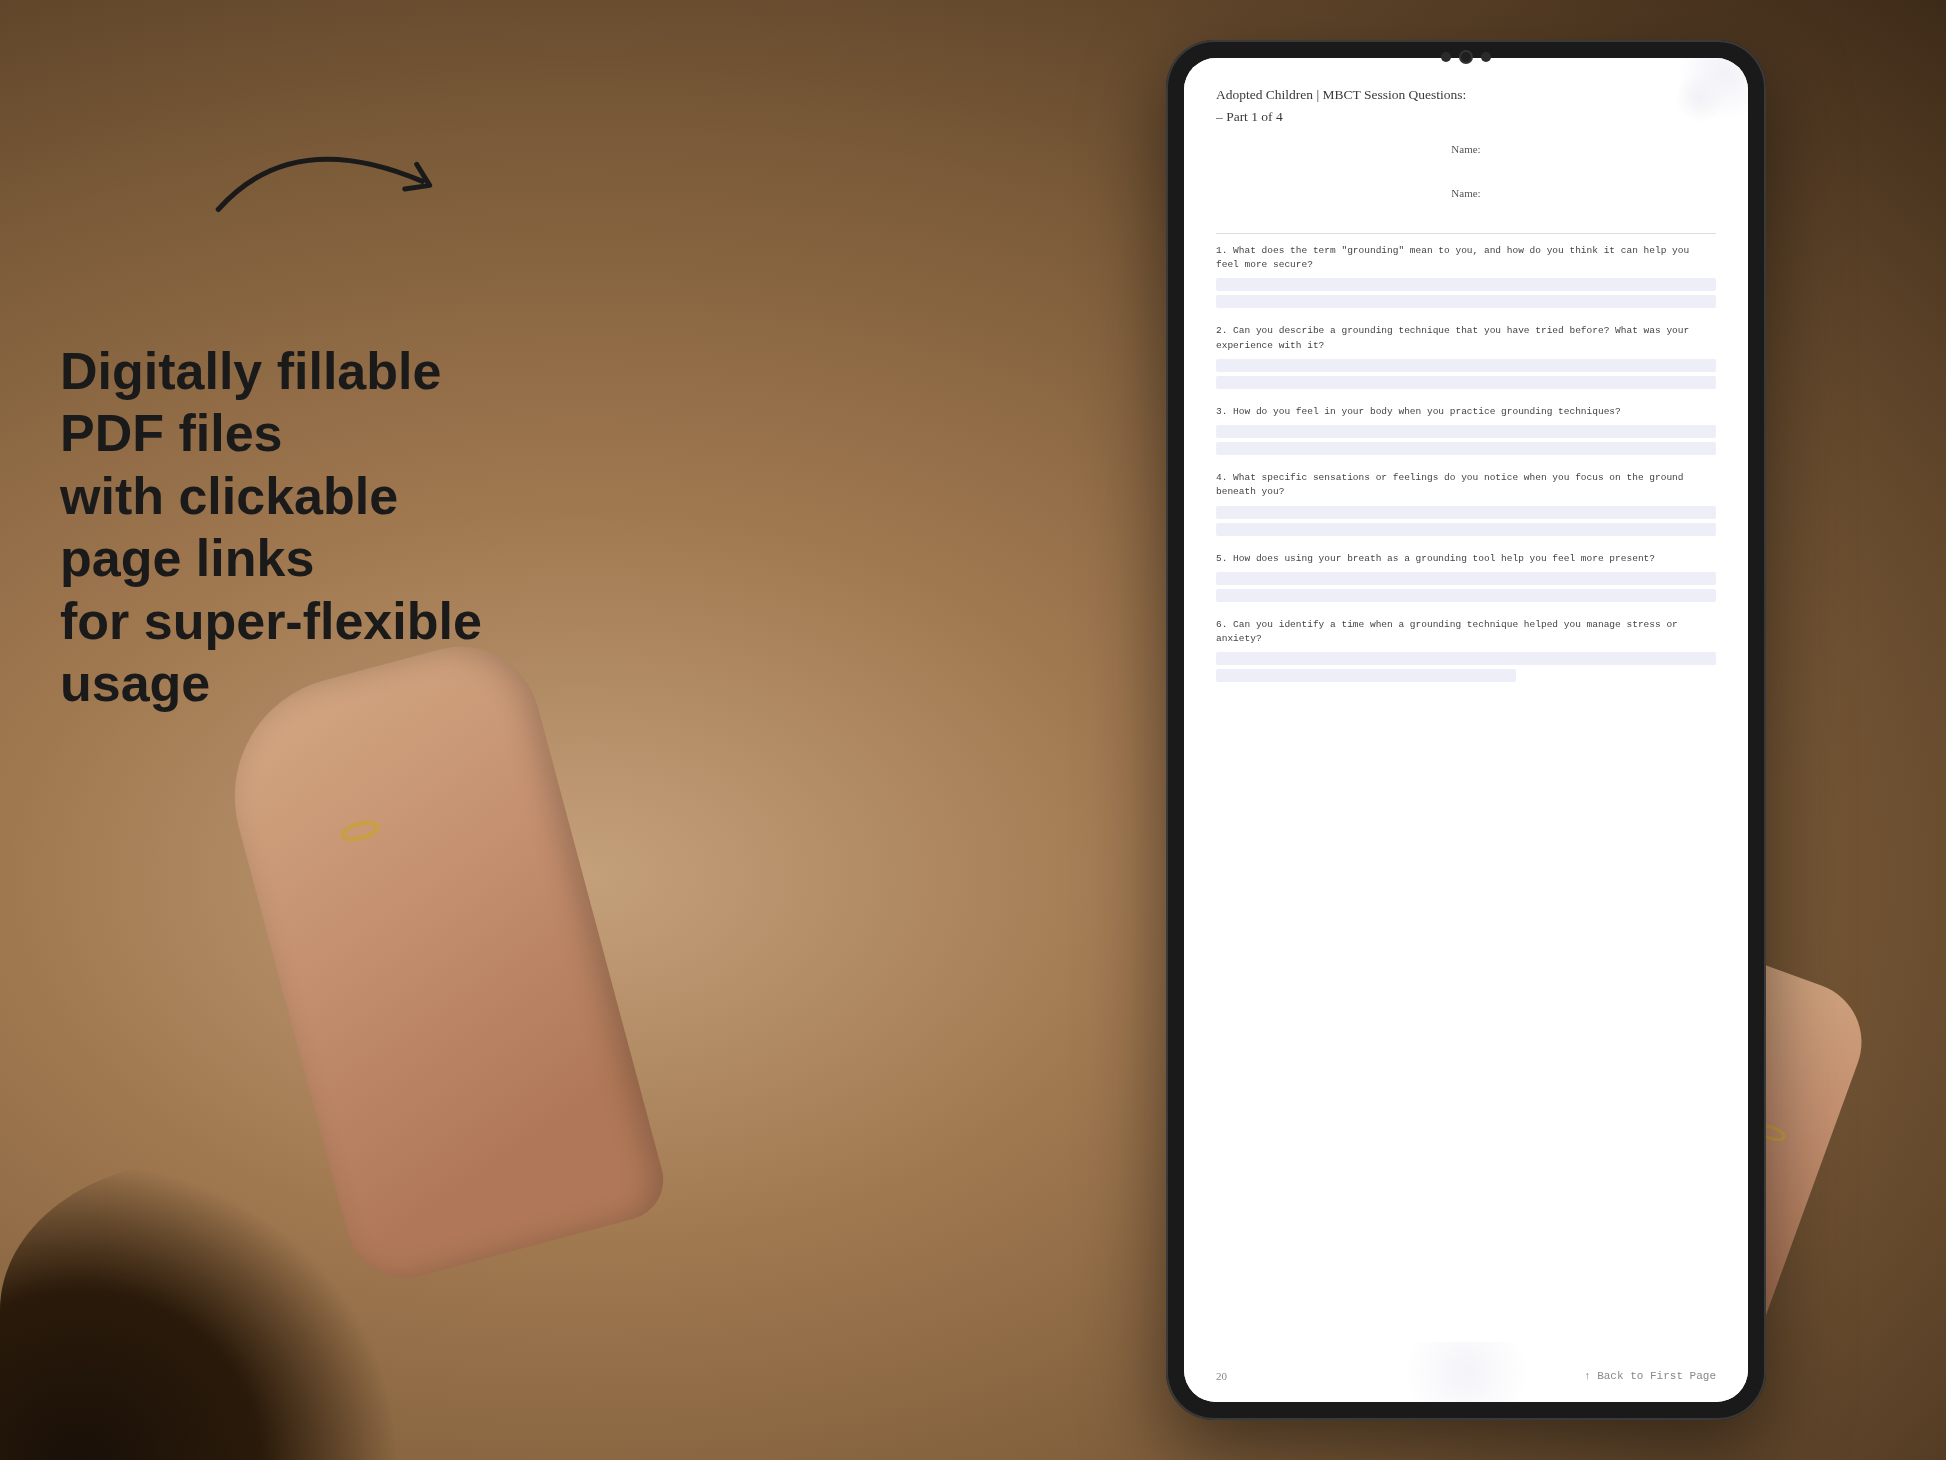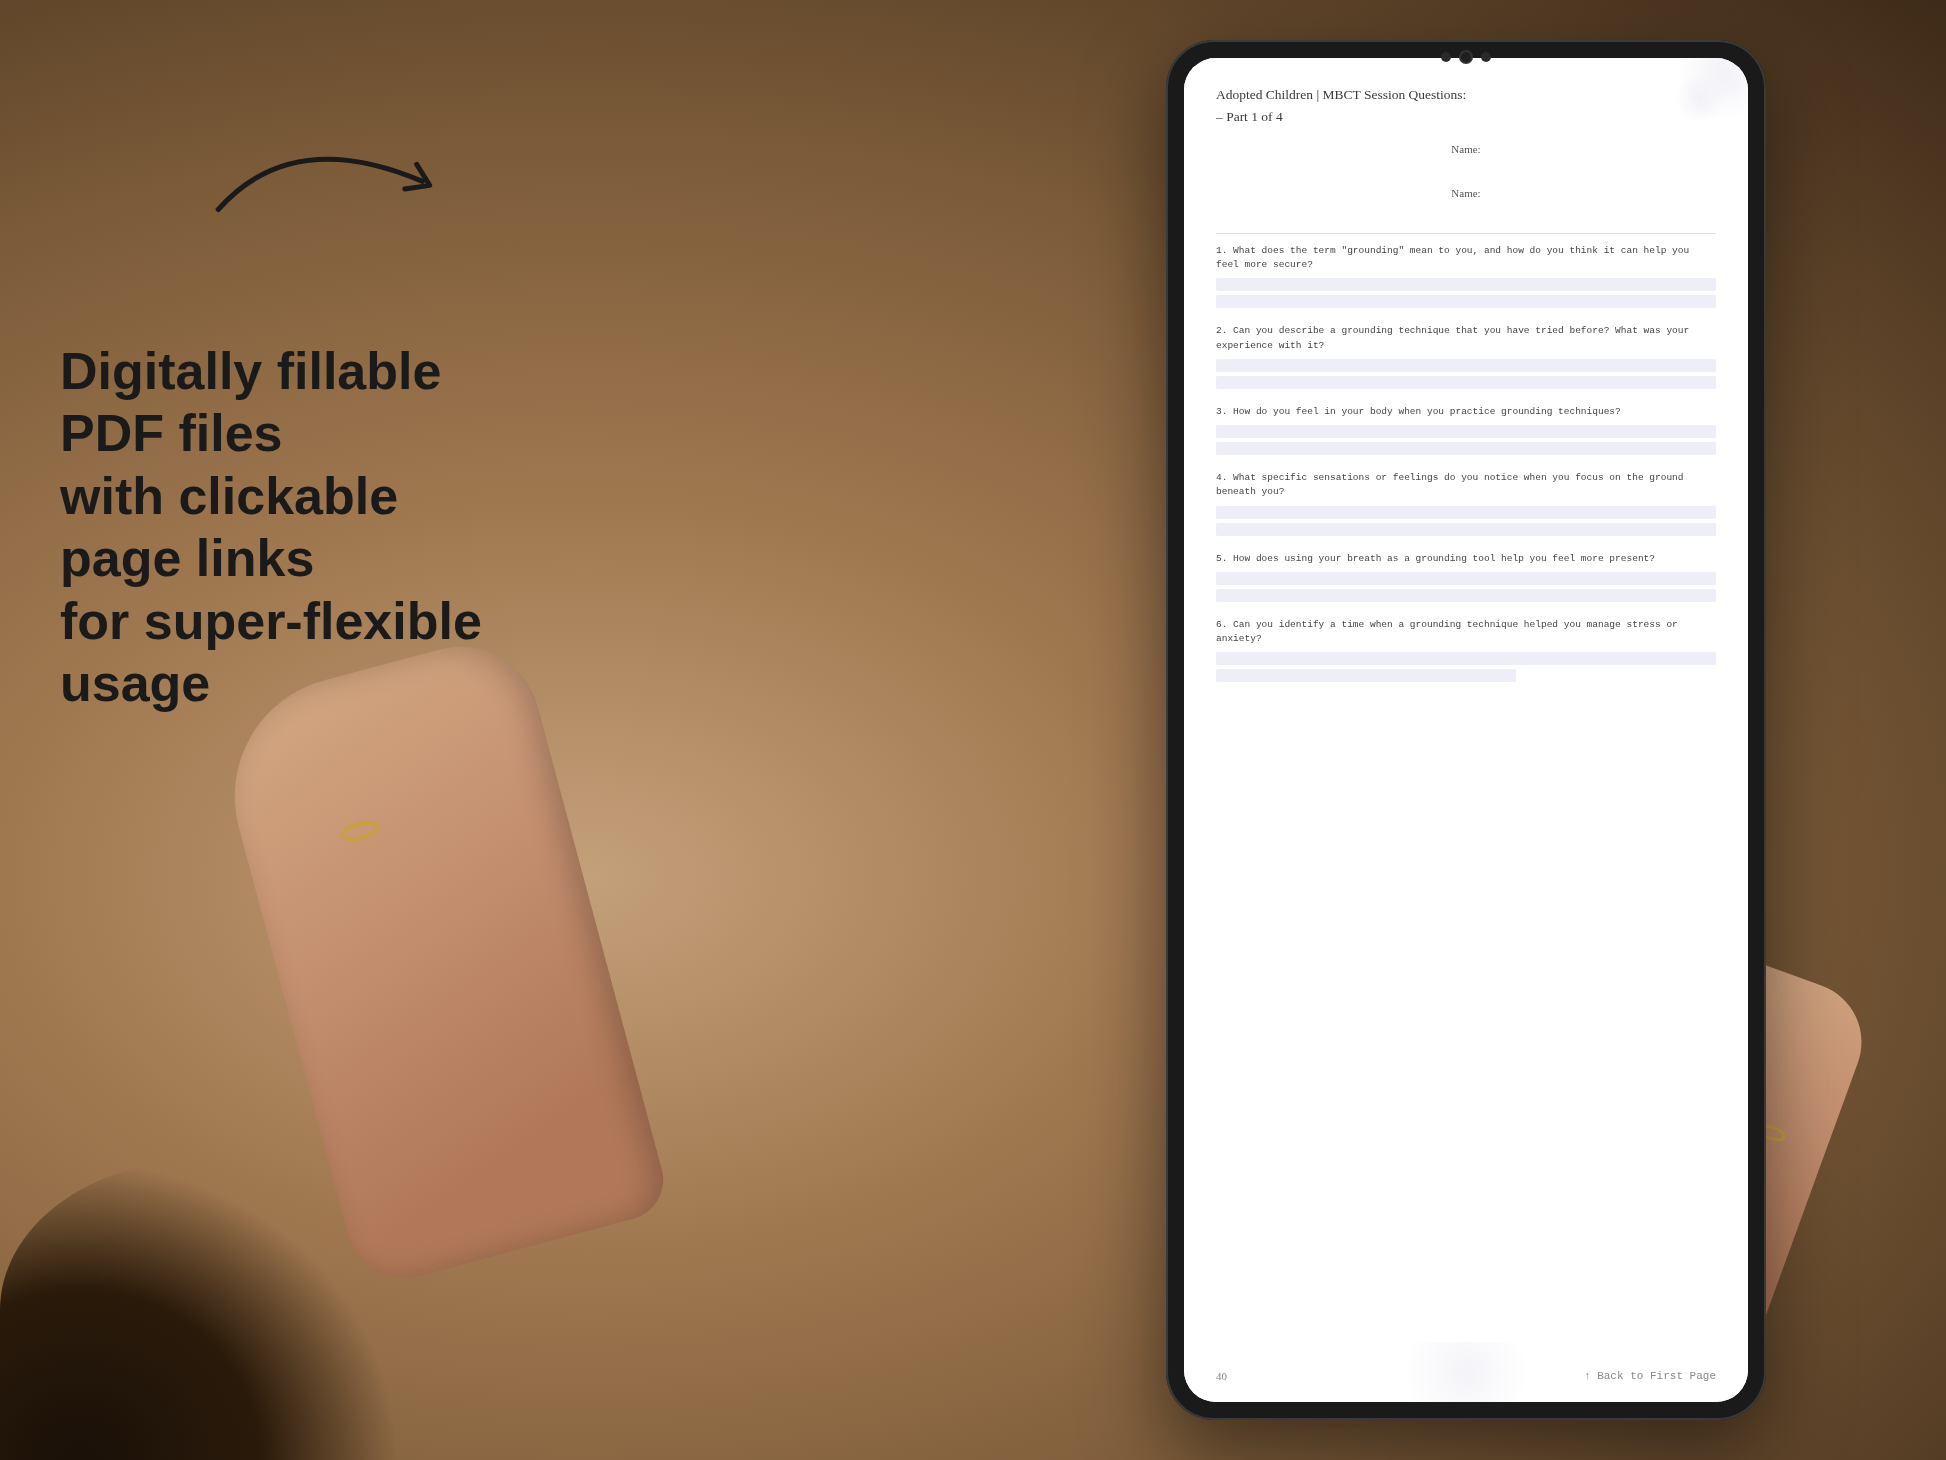--- a/index.html
+++ b/index.html
@@ -426,20 +426,20 @@
           </div>
           <div class="answer-lines">
             <div class="answer-line"></div>
             <div class="answer-line short"></div>
           </div>
         </div>
 
         <div class="pdf-deco-bottom"></div>
 
         <div class="pdf-footer">
-          <span class="footer-page">40</span>
+          <span class="footer-page">20</span>
           <span class="footer-link">↑ Back to First Page</span>
         </div>
 
       </div>
     </div>
   </div>
 </div>
 
 </body></html>

